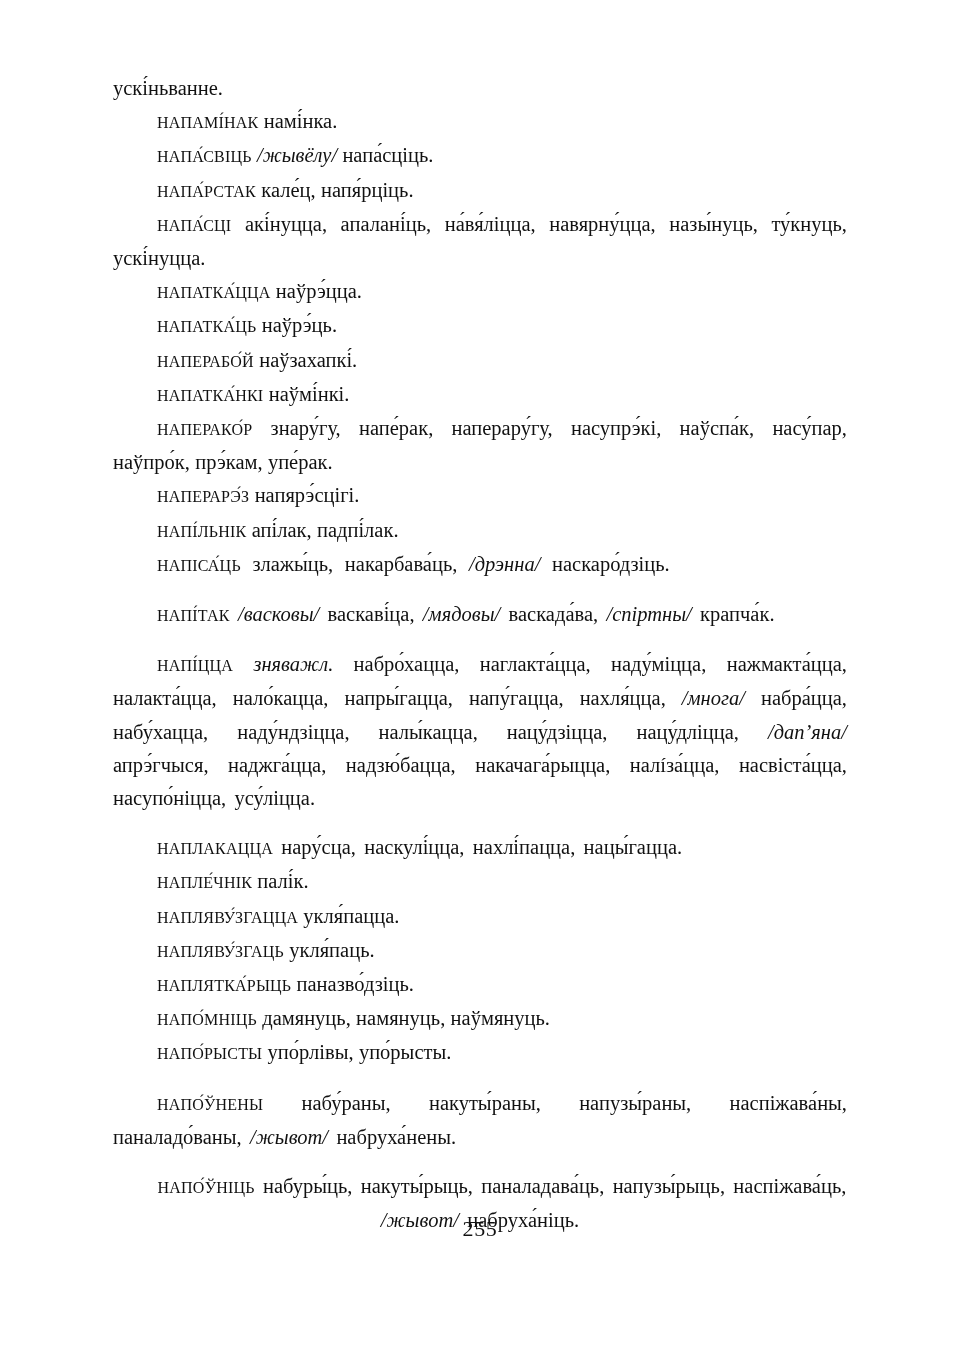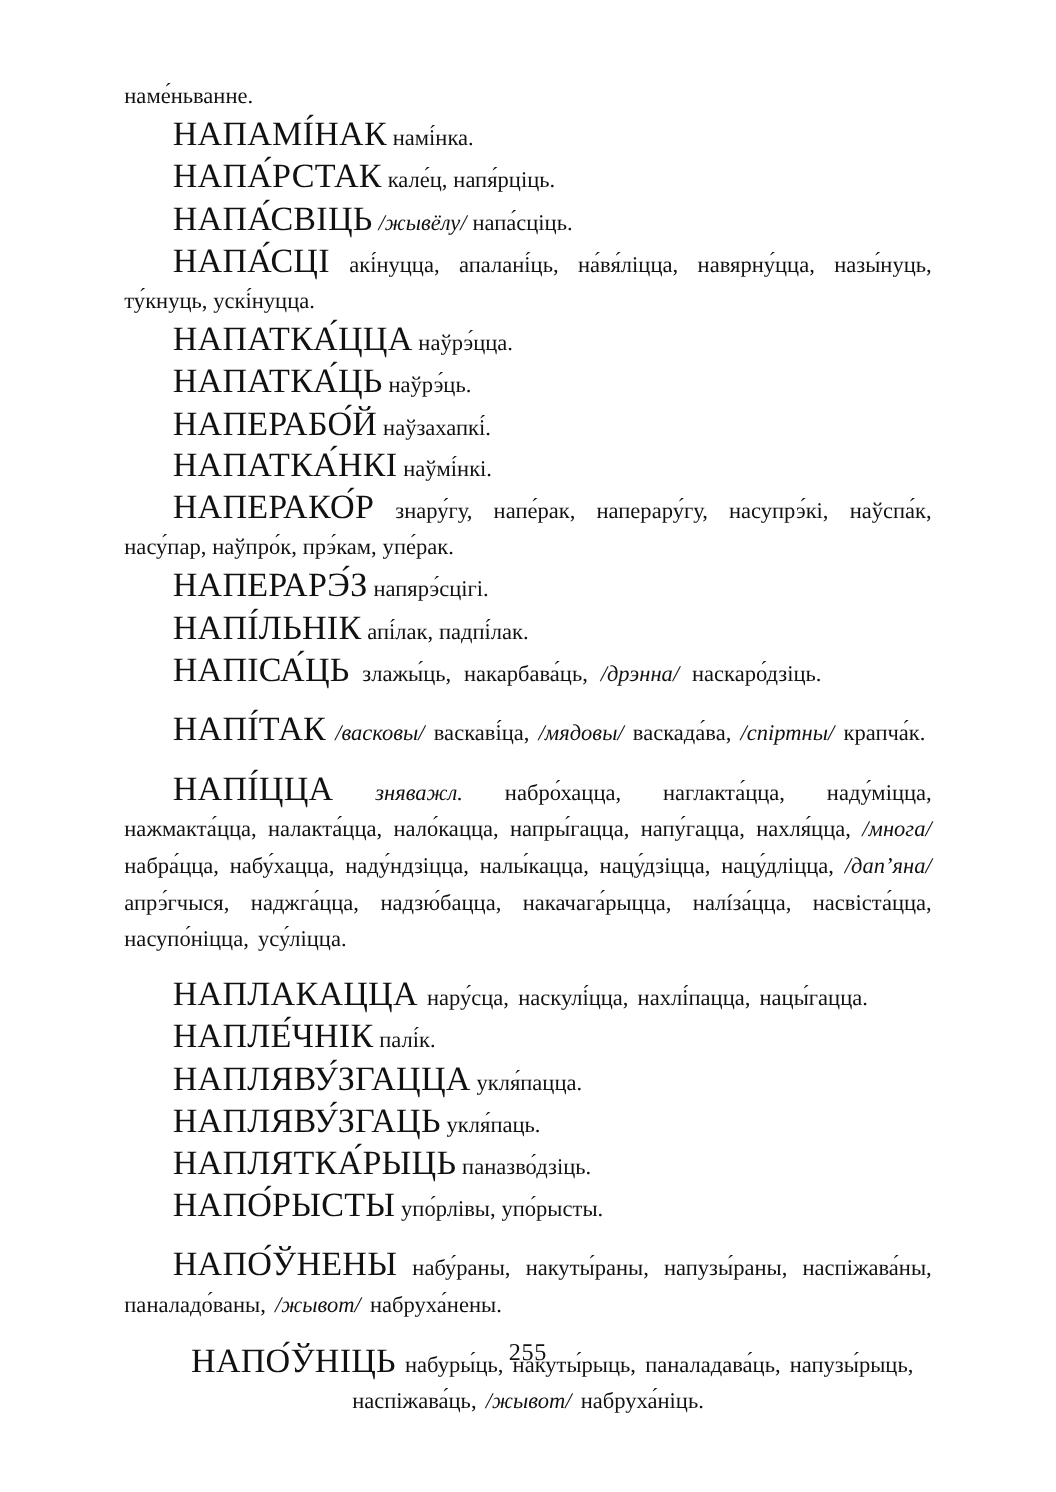--- a/index.html
+++ b/index.html
@@ -51,21 +51,21 @@
   .entry.runover {
     text-indent: 0;
   }
 
   
   .entry:last-of-type {
     text-align: center;
   }
 
   .headword {
-    font-size: 31px;
+    font-size: 16px;
     letter-spacing: 0.2px;
     white-space: nowrap;
   }
 
   .gloss {
     font-size: 20.5px;
   }
 
   
   .sense,
@@ -91,40 +91,41 @@
     font-size: 22px;
     letter-spacing: 0.6px;
   }
 </style>
 </head>
 <body>
 
 <div class="page">
 
   <div class="text-column" id="entry-column">
-      <p class="entry runover"><span class="gloss">наме́ньванне.</span></p>
+      <p class="entry runover"><span class="gloss">ускі́ньванне.</span></p>
       <p class="entry"><span class="headword">НАПАМІ́НАК</span><span class="gloss"> намі́нка.</span></p>
+      <p class="entry"><span class="headword">НАПА́СВІЦЬ</span><span class="sense"> /жывёлу/</span><span class="gloss"> напа́сціць.</span></p>
       <p class="entry"><span class="headword">НАПА́РСТАК</span><span class="gloss"> кале́ц, напя́рціць.</span></p>
-      <p class="entry"><span class="headword">НАПА́СВІЦЬ</span><span class="sense"> /жывёлу/</span><span class="gloss"> напа́сціць.</span></p>
       <p class="entry"><span class="headword">НАПА́СЦІ</span><span class="gloss"> акі́нуцца, апалані́ць, на́вя́ліцца, навярну́цца, назы́нуць, ту́кнуць, ускі́нуцца.</span></p>
       <p class="entry"><span class="headword">НАПАТКА́ЦЦА</span><span class="gloss"> наўрэ́цца.</span></p>
       <p class="entry"><span class="headword">НАПАТКА́ЦЬ</span><span class="gloss"> наўрэ́ць.</span></p>
       <p class="entry"><span class="headword">НАПЕРАБО́Й</span><span class="gloss"> наўзахапкі́.</span></p>
       <p class="entry"><span class="headword">НАПАТКА́НКІ</span><span class="gloss"> наўмі́нкі.</span></p>
       <p class="entry"><span class="headword">НАПЕРАКО́Р</span><span class="gloss"> знару́гу, напе́рак, наперару́гу, насупрэ́кі, наўспа́к, насу́пар, наўпро́к, прэ́кам, упе́рак.</span></p>
       <p class="entry"><span class="headword">НАПЕРАРЭ́З</span><span class="gloss"> напярэ́сцігі.</span></p>
       <p class="entry"><span class="headword">НАПІ́ЛЬНІК</span><span class="gloss"> апі́лак, падпі́лак.</span></p>
       <p class="entry xloose"><span class="headword">НАПІСА́ЦЬ</span><span class="gloss"> злажы́ць, накарбава́ць,</span><span class="sense"> /дрэнна/</span><span class="gloss"> наскаро́дзіць.</span></p>
       <p class="entry loose"><span class="headword">НАПІ́ТАК</span><span class="sense"> /васковы/</span><span class="gloss"> васкаві́ца,</span><span class="sense"> /мядовы/</span><span class="gloss"> васкада́ва,</span><span class="sense"> /спіртны/</span><span class="gloss"> крапча́к.</span></p>
       <p class="entry loose"><span class="headword">НАПІ́ЦЦА</span><span class="label"> зняважл.</span><span class="gloss"> набро́хацца, наглакта́цца, наду́міцца, нажмакта́цца, налакта́цца, нало́кацца, напры́гацца, напу́гацца, нахля́цца,</span><span class="sense"> /многа/</span><span class="gloss"> набра́цца, набу́хацца, наду́ндзіцца, налы́кацца, нацу́дзіцца, нацу́дліцца,</span><span class="sense"> /дап’яна/</span><span class="gloss"> апрэ́гчыся, наджга́цца, надзю́бацца, накачага́рыцца, налíза́цца, насвіста́цца, насупо́ніцца, усу́ліцца.</span></p>
       <p class="entry loose"><span class="headword">НАПЛАКАЦЦА</span><span class="gloss"> нару́сца, наскулі́цца, нахлі́пацца, нацы́гацца.</span></p>
       <p class="entry"><span class="headword">НАПЛЕ́ЧНІК</span><span class="gloss"> палі́к.</span></p>
       <p class="entry"><span class="headword">НАПЛЯВУ́ЗГАЦЦА</span><span class="gloss"> укля́пацца.</span></p>
       <p class="entry"><span class="headword">НАПЛЯВУ́ЗГАЦЬ</span><span class="gloss"> укля́паць.</span></p>
       <p class="entry"><span class="headword">НАПЛЯТКА́РЫЦЬ</span><span class="gloss"> паназво́дзіць.</span></p>
+      <p class="entry"><span class="headword">НАПО́МНІЦЬ</span><span class="gloss"> дамянуць, намянуць, наўмянуць.</span></p>
       <p class="entry"><span class="headword">НАПО́РЫСТЫ</span><span class="gloss"> упо́рлівы, упо́рысты.</span></p>
       <p class="entry loose"><span class="headword">НАПО́ЎНЕНЫ</span><span class="gloss"> набу́раны, накуты́раны, напузы́раны, наспіжава́ны, паналадо́ваны,</span><span class="sense"> /жывот/</span><span class="gloss"> набруха́нены.</span></p>
       <p class="entry loose"><span class="headword">НАПО́ЎНІЦЬ</span><span class="gloss"> набуры́ць, накуты́рыць, паналадава́ць, напузы́рыць, наспіжава́ць,</span><span class="sense"> /жывот/</span><span class="gloss"> набруха́ніць.</span></p>
     </div>
 
   <div class="folio">255</div>
 
 </div>
 
 </body></html>

